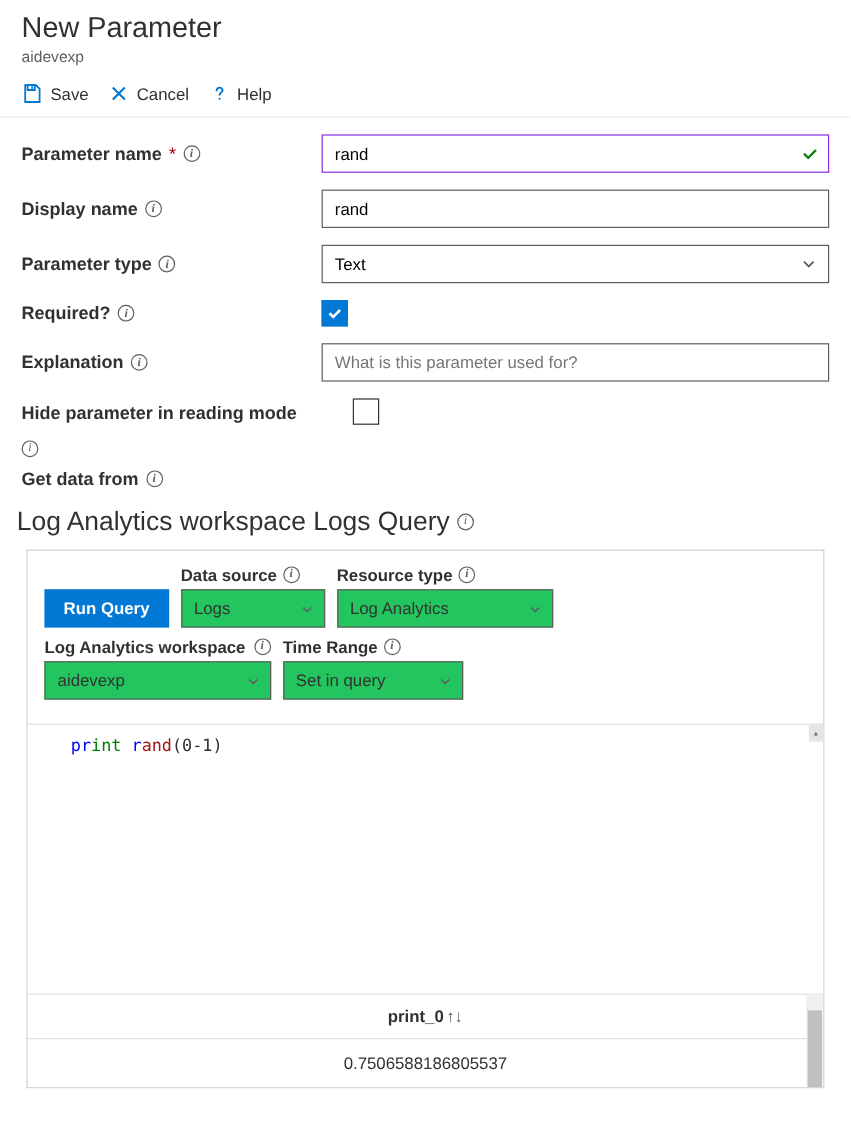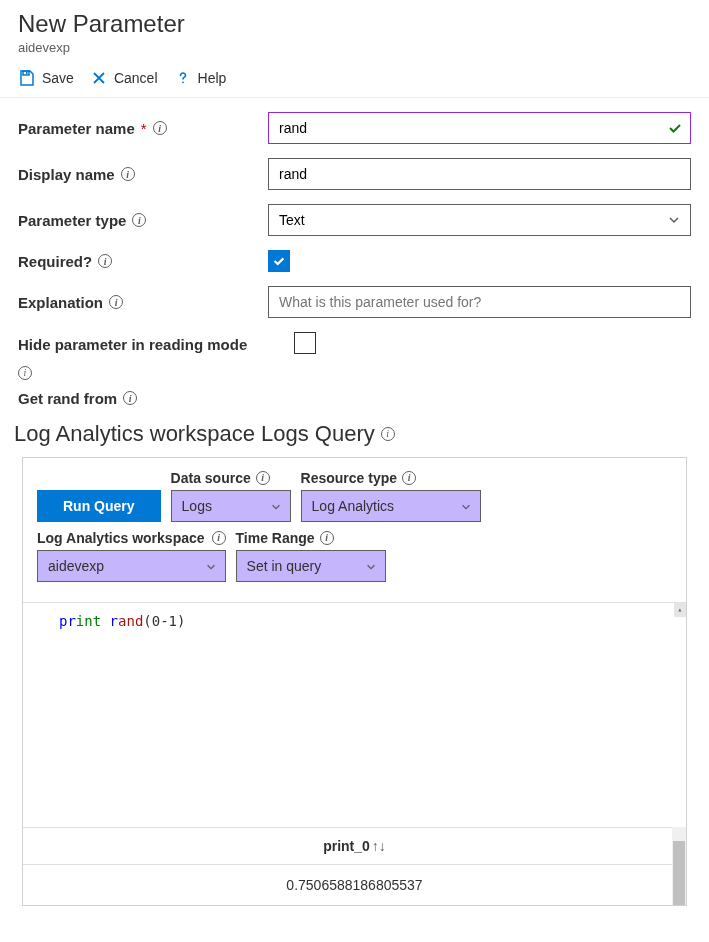--- a/index.html
+++ b/index.html
@@ -93,25 +93,25 @@
   .query-panel {
     margin: 0 22px 0 22px;
     border: 1px solid #d1d0ce;
   }
   .qp-top { padding: 12px 14px 12px 14px; }
   .qp-row { display: flex; align-items: flex-end; gap: 10px; margin-bottom: 8px; }
   .qp-col { display: flex; flex-direction: column; gap: 4px; }
   .qp-lbl { font-size: 14px; font-weight: 600; color: #323130; display: flex; align-items: center; gap: 5px; }
   .btn-primary {
     background: #0078d4; color: #fff; border: none;
-    height: 32px; padding: 0 26px; font-size: 14px; font-weight: 600;
+    height: 32px; padding: 0 16px; font-size: 14px; font-weight: 600;
     cursor: pointer;
   }
   .dropdown {
-    height: 32px; border: 1px solid #605e5c; background: #c4b5fd;
+    height: 32px; border: 1px solid #605e5c; background: #22c55e;
     padding: 0 30px 0 10px; font-size: 14px; min-width: 120px;
     position: relative; display: flex; align-items: center; cursor: pointer;
   }
   .dropdown .chev { position: absolute; right: 8px; top: 50%; transform: translateY(-50%); width: 12px; height: 12px; }
   .btn-out {
     height: 32px; border: 1px solid #605e5c; background: #fff;
     padding: 0 22px; font-size: 14px; cursor: pointer;
   }
   .editor {
     border-top: 1px solid #e1dfdd;
@@ -269,21 +269,21 @@
       <span>Hide parameter in reading mode</span>
     </div>
     <div>
       <span class="checkbox"></span>
     </div>
   </div>
   <div style="margin:-8px 0 10px 0"><span class="info-ic">i</span></div>
 
   <div class="form-row">
     <div class="form-label">
-      <span>Get rand from</span>
+      <span>Get data from</span>
       <span class="info-ic">i</span>
     </div>
   </div>
 
 </div>
 
 <div class="section-h">
   <span>Log Analytics workspace Logs Query</span>
   <span class="info-ic">i</span>
 </div>

